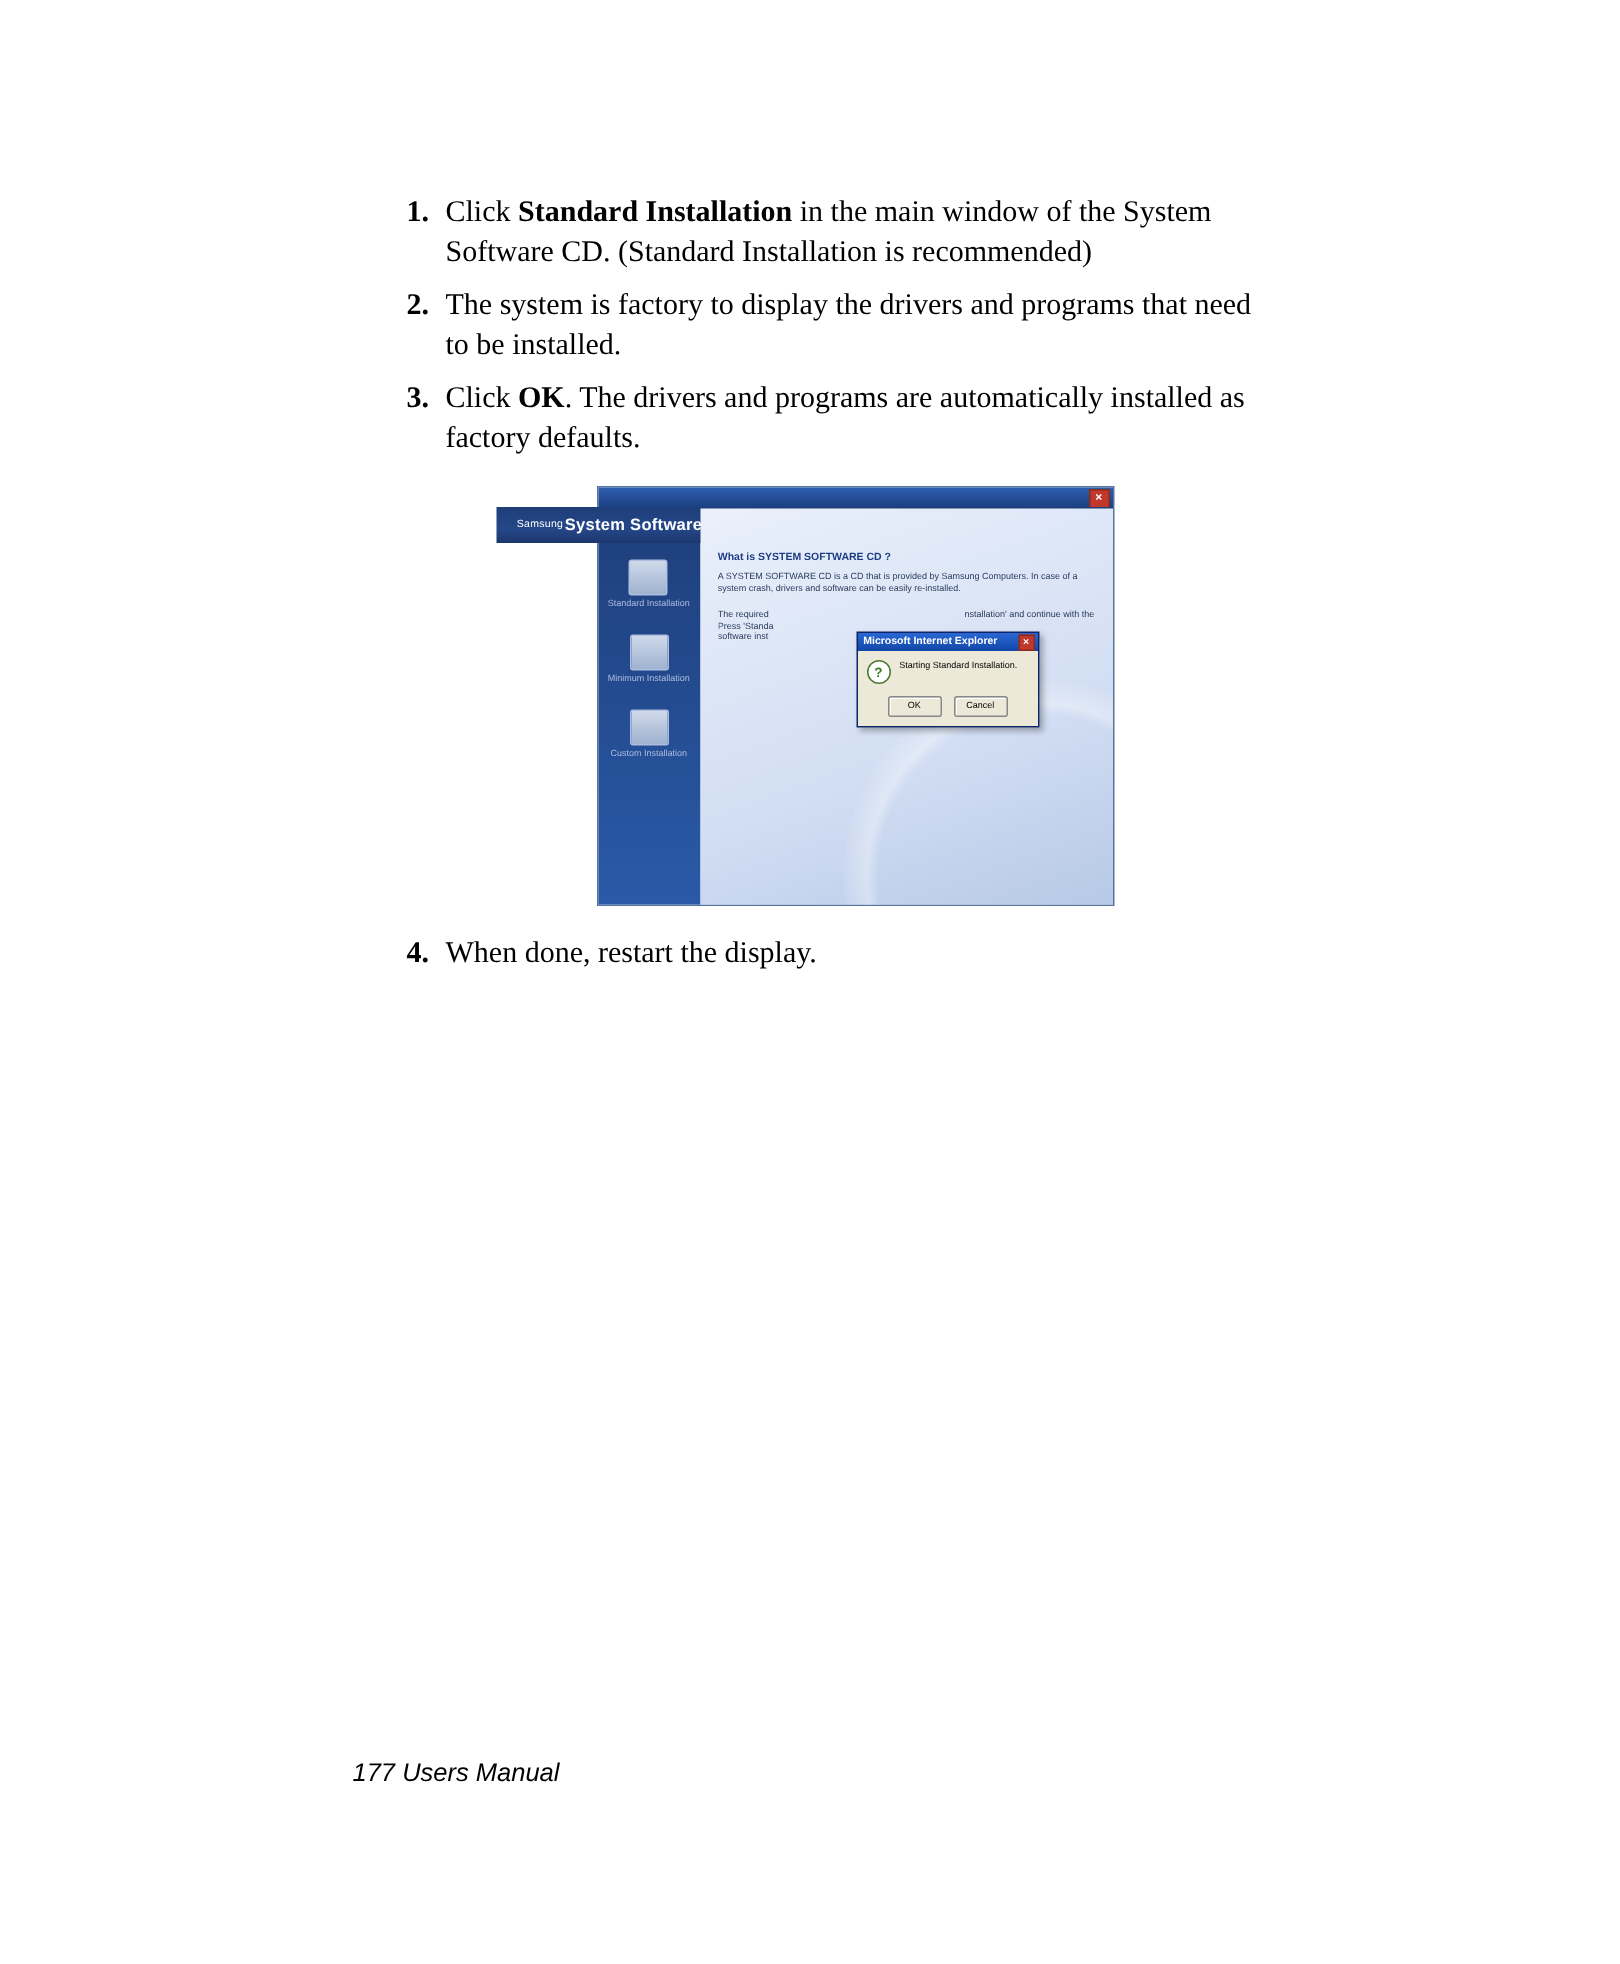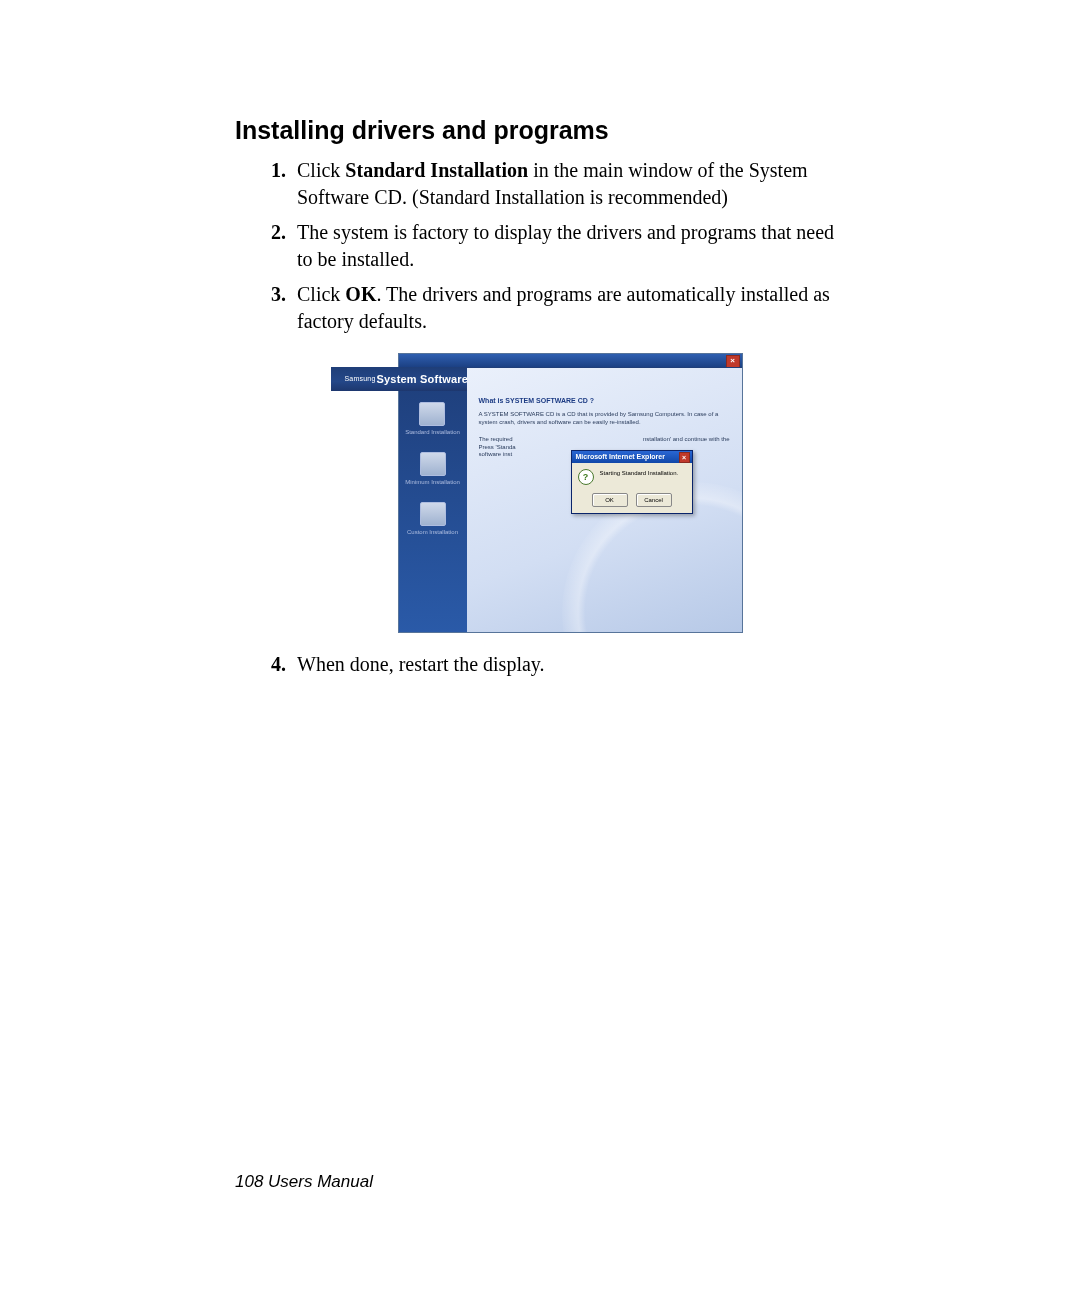--- a/index.html
+++ b/index.html
@@ -227,21 +227,20 @@
     font-style: italic;
     font-size: 17px;
     font-family: Arial, Helvetica, sans-serif;
     color: #000;
   }
 </style>
 </head>
 <body>
 
 <div class="page">
-  <h2 class="section-heading">Installing drivers and programs</h2>
 
   <ol class="steps">
     <li>
       <span>Click </span><span class="bold">Standard Installation</span><span> in the main window of the System Software CD. (Standard Installation is recommended)</span>
     </li>
     <li>The system is factory to display the drivers and programs that need to be installed.</li>
     <li>
       <span>Click </span><span class="bold">OK</span><span>. The drivers and programs are automatically installed as factory defaults.</span>
 
       <div class="fig-wrap">
@@ -294,13 +293,13 @@
               </div>
             </div>
           </div>
         </div>
       </div>
     </li>
     <li>When done, restart the display.</li>
   </ol>
 </div>
 
-<div class="footer">108  Users Manual</div>
+<div class="footer">177  Users Manual</div>
 
 </body></html>

